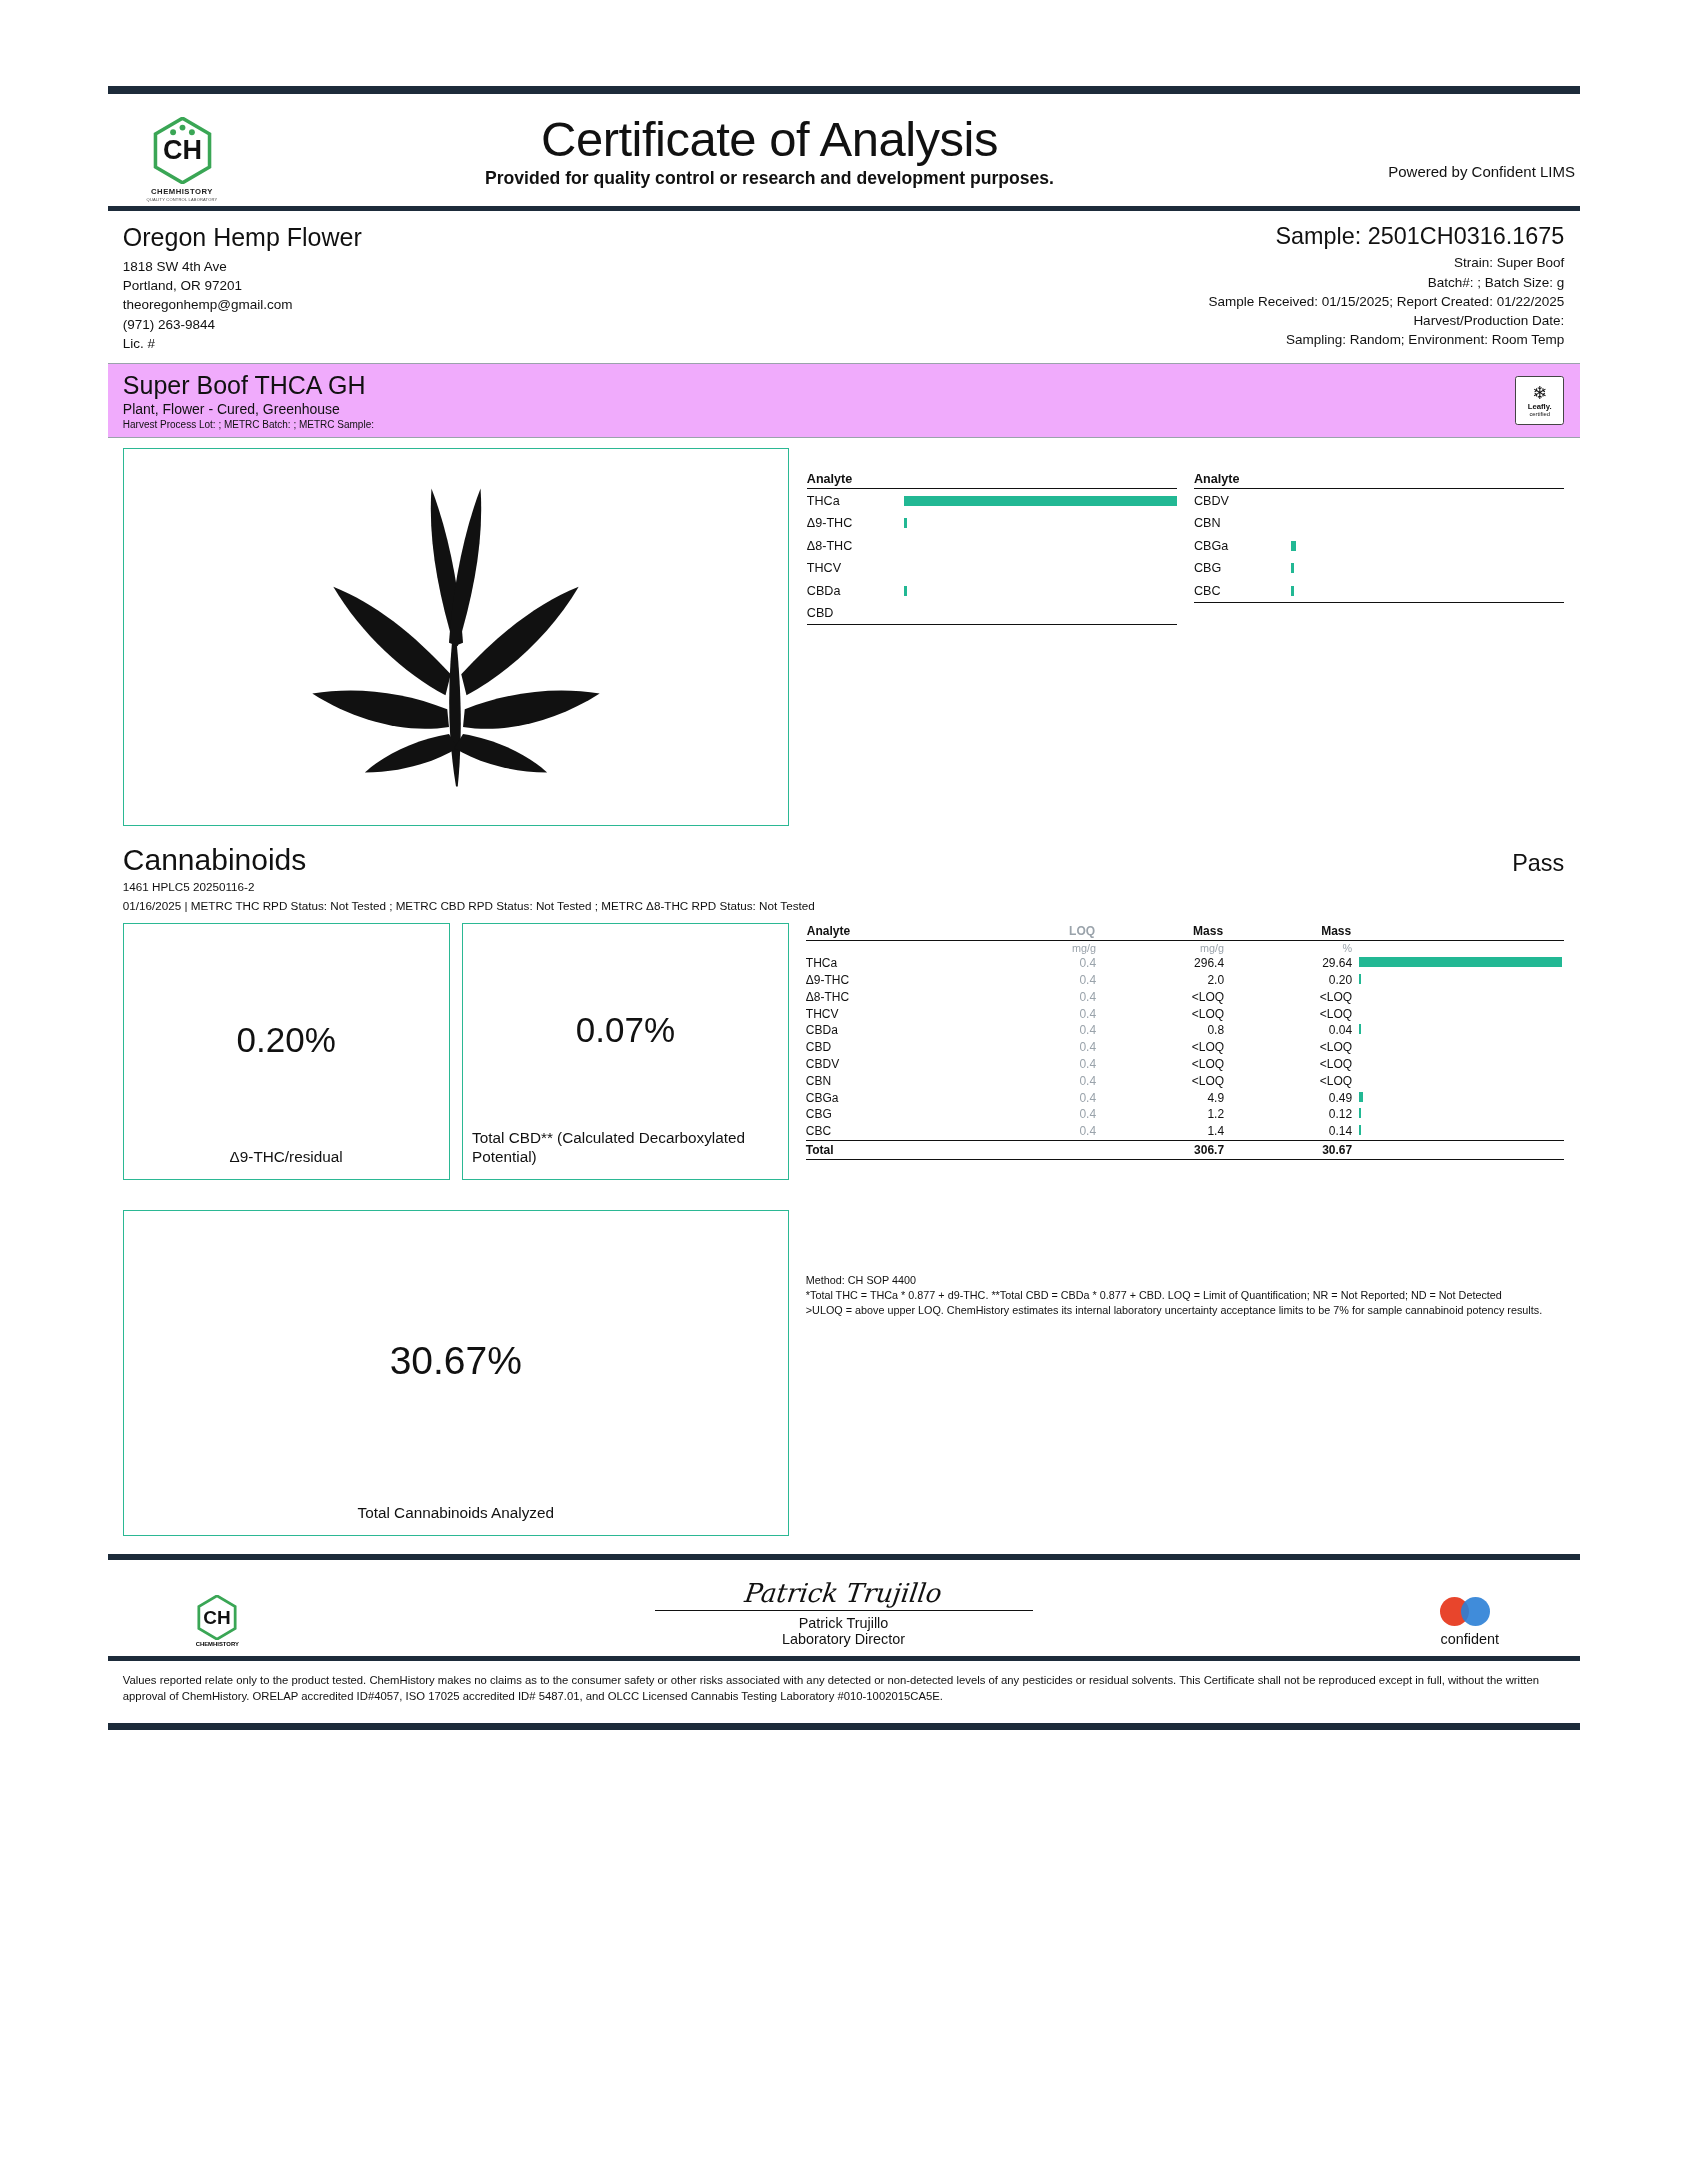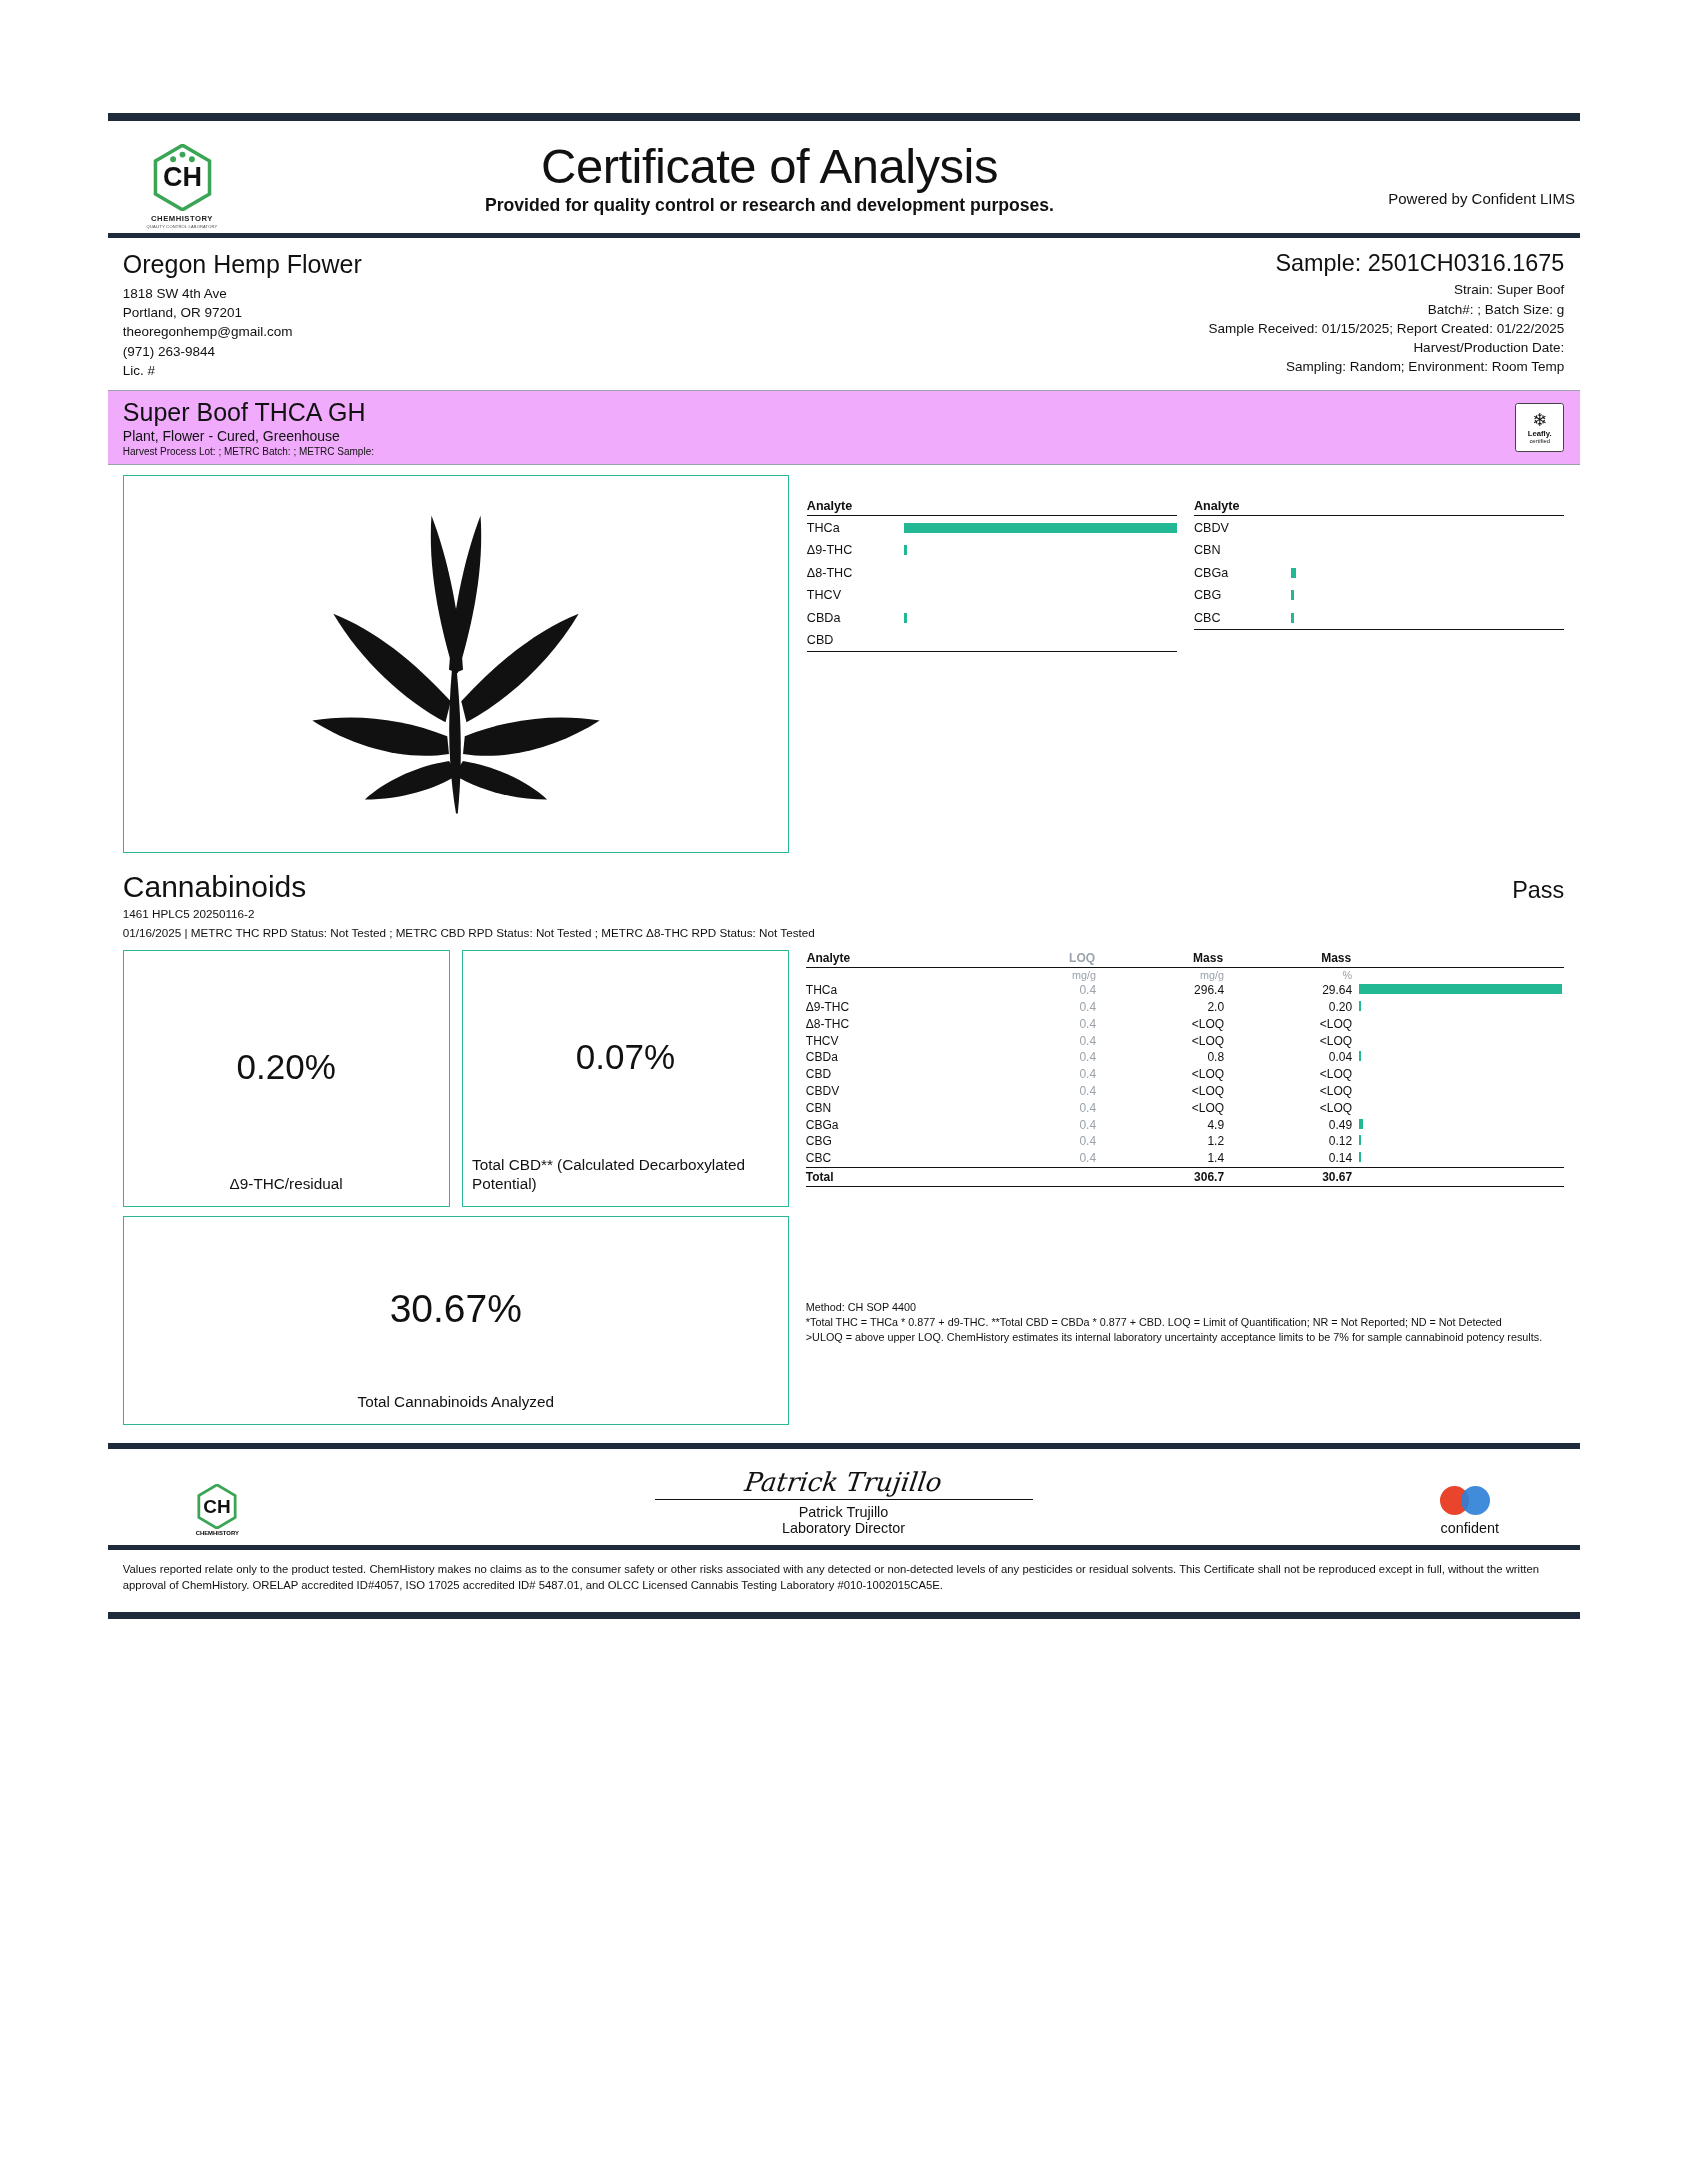--- a/index.html
+++ b/index.html
@@ -11,21 +11,21 @@
   .page {
     width: 1687px;
     min-height: 2183px;
     background: #ffffff;
     position: relative;
     padding: 0;
   }
   .sheet {
     margin: 0 auto;
     width: 1472px;
-    padding-top: 113px;
+    padding-top: 86px;
   }
   .rule-dark {
     height: 7.7px;
     background: #1d2b3a;
     width: 100%;
   }
   .rule-dark-thin {
     height: 5px;
     background: #1d2b3a;
     width: 100%;
@@ -246,21 +246,21 @@
     margin-bottom: auto;
     margin-top: auto;
   }
   .card .cap {
     font-size: 15.3px;
     color: #111;
     text-align: left;
     line-height: 1.25;
     padding-bottom: 3.6px;
   }
-  .card.tall { height: 209px; margin-top: 9px; }
+  .card.tall { height: 326px; margin-top: 30px; }
   .card.tall .big { font-size: 39px; }
 
   .analyte-table { flex: 1; }
   table.at { width: 100%; border-collapse: collapse; }
   table.at th {
     font-size: 12px;
     color: #111;
     font-weight: bold;
     text-align: right;
     padding-bottom: 1.8px;

